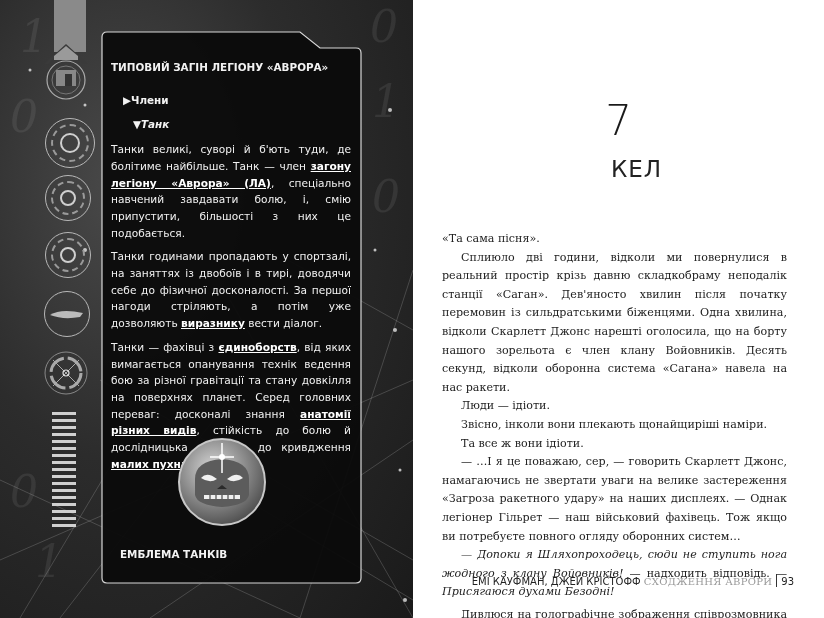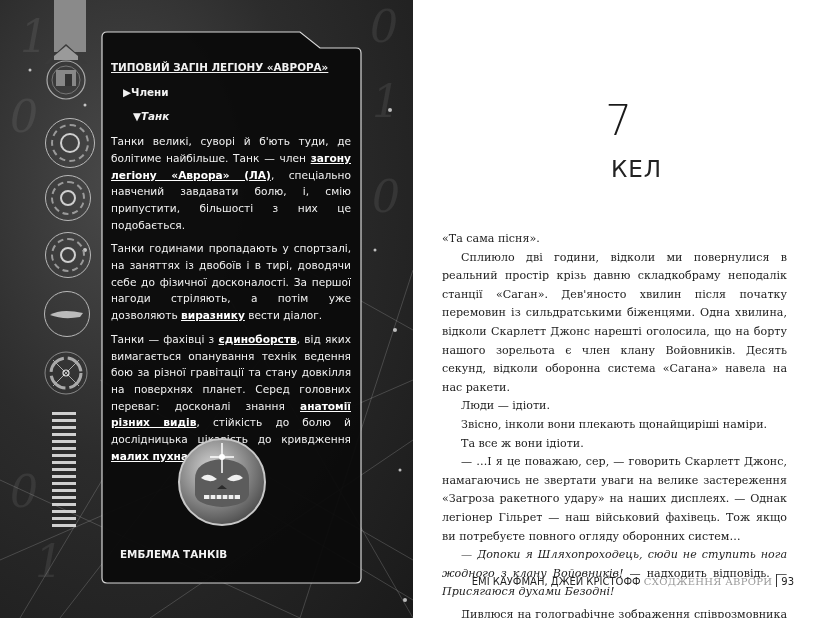--- a/index.html
+++ b/index.html
@@ -14,21 +14,21 @@
   .nav-strip { position:absolute; left:54px; top:0; width:32px; height:52px; background:#8a8a8a; }
   .nav-icon { position:absolute; width:46px; height:46px; border-radius:50%; border:1.5px solid #b8b8b8; box-sizing:border-box; display:flex; align-items:center; justify-content:center; }
   .nav-icon::before { content:""; position:absolute; inset:5px; border-radius:50%; border:2px dashed #9a9a9a; }
   .nav-icon::after { content:""; position:absolute; inset:14px; border-radius:50%; border:2px solid #cfcfcf; }
   .nav-icon.plain::before, .nav-icon.plain::after { display:none; }
   .stripe-bar { position:absolute; left:52px; top:412px; width:24px; height:118px; background:repeating-linear-gradient(to bottom, #d0d0d0 0 3px, transparent 3px 7px); }
 
   .panel-wrap { position:absolute; left:101px; top:31px; width:261px; height:553px; }
   .panel-wrap svg.frame { position:absolute; left:0; top:0; }
   .panel { position:absolute; left:10px; top:28px; width:240px; color:#f2f2f2; font-family:"DejaVu Sans", sans-serif; font-size:10.6px; line-height:16.7px; }
-  .panel .title { font-weight:bold; text-decoration:underline; font-size:10.4px; margin-bottom:8px; }
+  .panel .title { font-weight:bold; font-size:10.4px; margin-bottom:16px; }
   .panel .tree-item { font-weight:bold; font-size:10.4px; margin-bottom:8px; }
   .panel .tree-item.l1 { padding-left:12px; }
   .panel .tree-item.l2 { padding-left:22px;font-style:italic; }
   .panel p { margin:0 0 7px 0; text-align:justify; }
   .panel .link { font-weight:bold; text-decoration:underline; color:#fff; }
   .emblem-caption { position:absolute; left:120px; top:548px; width:200px; text-align:left; color:#f4f4f4; font-weight:bold; font-size:10.4px; font-family:"DejaVu Sans", sans-serif; }
 
   
   .right-page { position:absolute; left:413px; top:0; width:411px; height:618px; background:#fff; }
   .chapter-num { position:absolute; left:0; width:411px; top:96px; text-align:center; font-family:"DejaVu Sans", sans-serif; font-weight:200; font-size:42px; color:#1a1a1a; letter-spacing:0; }

